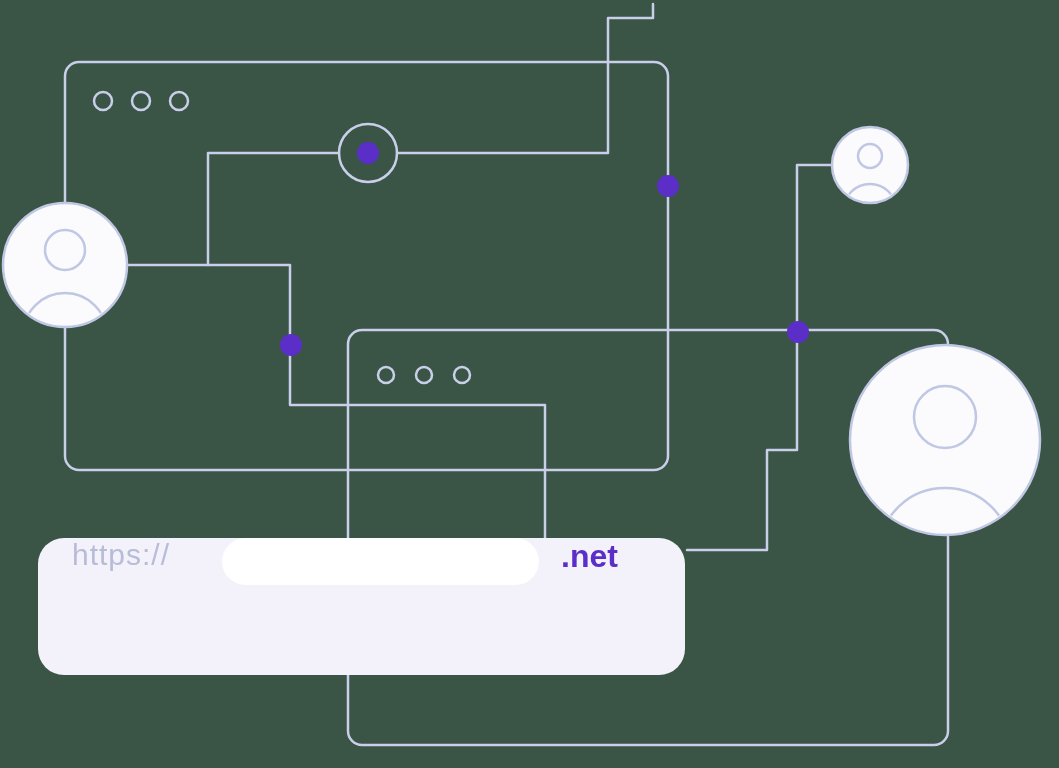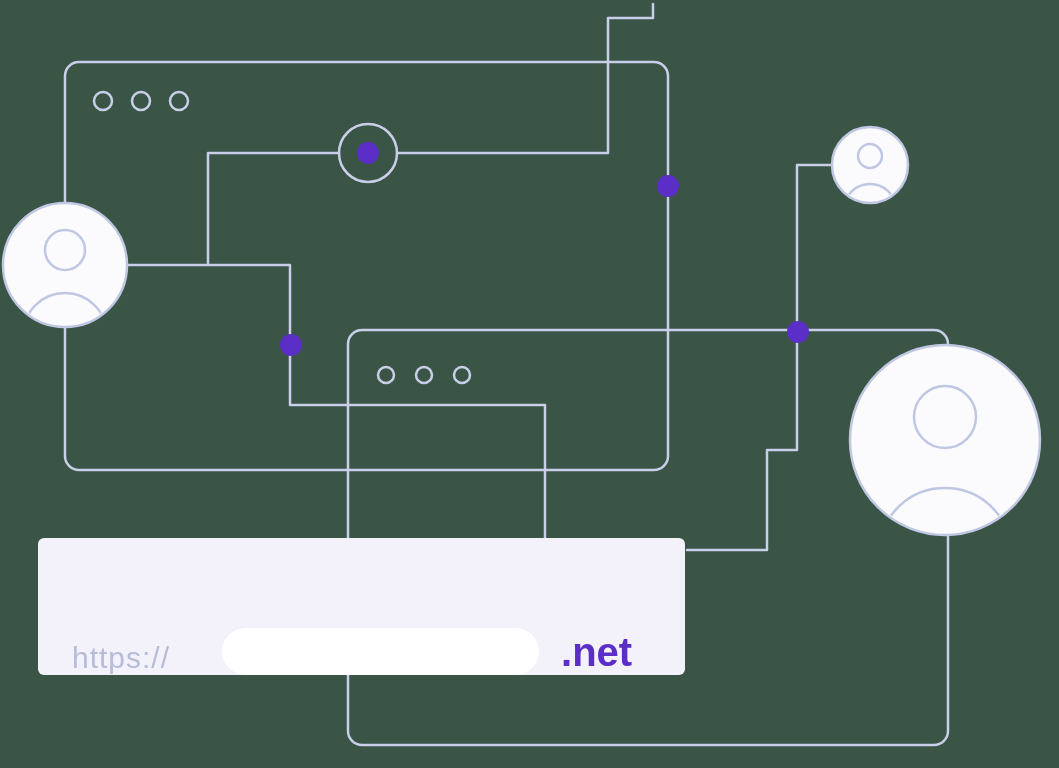--- a/index.html
+++ b/index.html
@@ -22,33 +22,33 @@
   .win{fill:none;stroke:var(--line);stroke-width:2.5;}
   .dot-outline{fill:none;stroke:var(--line);stroke-width:2.5;}
   .connector{fill:none;stroke:var(--line);stroke-width:2.5;stroke-linejoin:round;stroke-linecap:round;}
   .ring{fill:none;stroke:var(--line);stroke-width:2.5;}
   .pdot{fill:var(--purple);stroke:none;}
   .av{fill:var(--avatar-fill);stroke:var(--avatar-stroke);stroke-width:2.5;}
   .person{fill:var(--avatar-fill);stroke:var(--avatar-stroke);stroke-width:2.5;}
   
   .urlbar{
     position:absolute;left:38px;top:538px;width:647px;height:137px;
-    background:var(--panel);border-radius:6px;
-    display:flex;align-items:flex-end;z-index:5;
+    background:var(--panel);border-radius:26px;
+    display:flex;align-items:flex-start;z-index:5;
   }
   .https{
     margin-left:34px;font-size:30px;color:var(--muted);
     letter-spacing:1px;white-space:nowrap;
   }
   .pill{
     margin-left:52px;width:317px;height:47px;border-radius:24px;
     background:#ffffff;flex:0 0 auto;
   }
   .tld{
-    margin-left:22px;font-size:40px;font-weight:700;color:var(--purple);
+    margin-left:22px;font-size:32px;font-weight:700;color:var(--purple);
     white-space:nowrap;
   }
 </style>
 </head>
 <body>
 
 <div class="stage">
 
   <svg class="art" viewBox="0 0 1059 768" aria-hidden="true">
 

